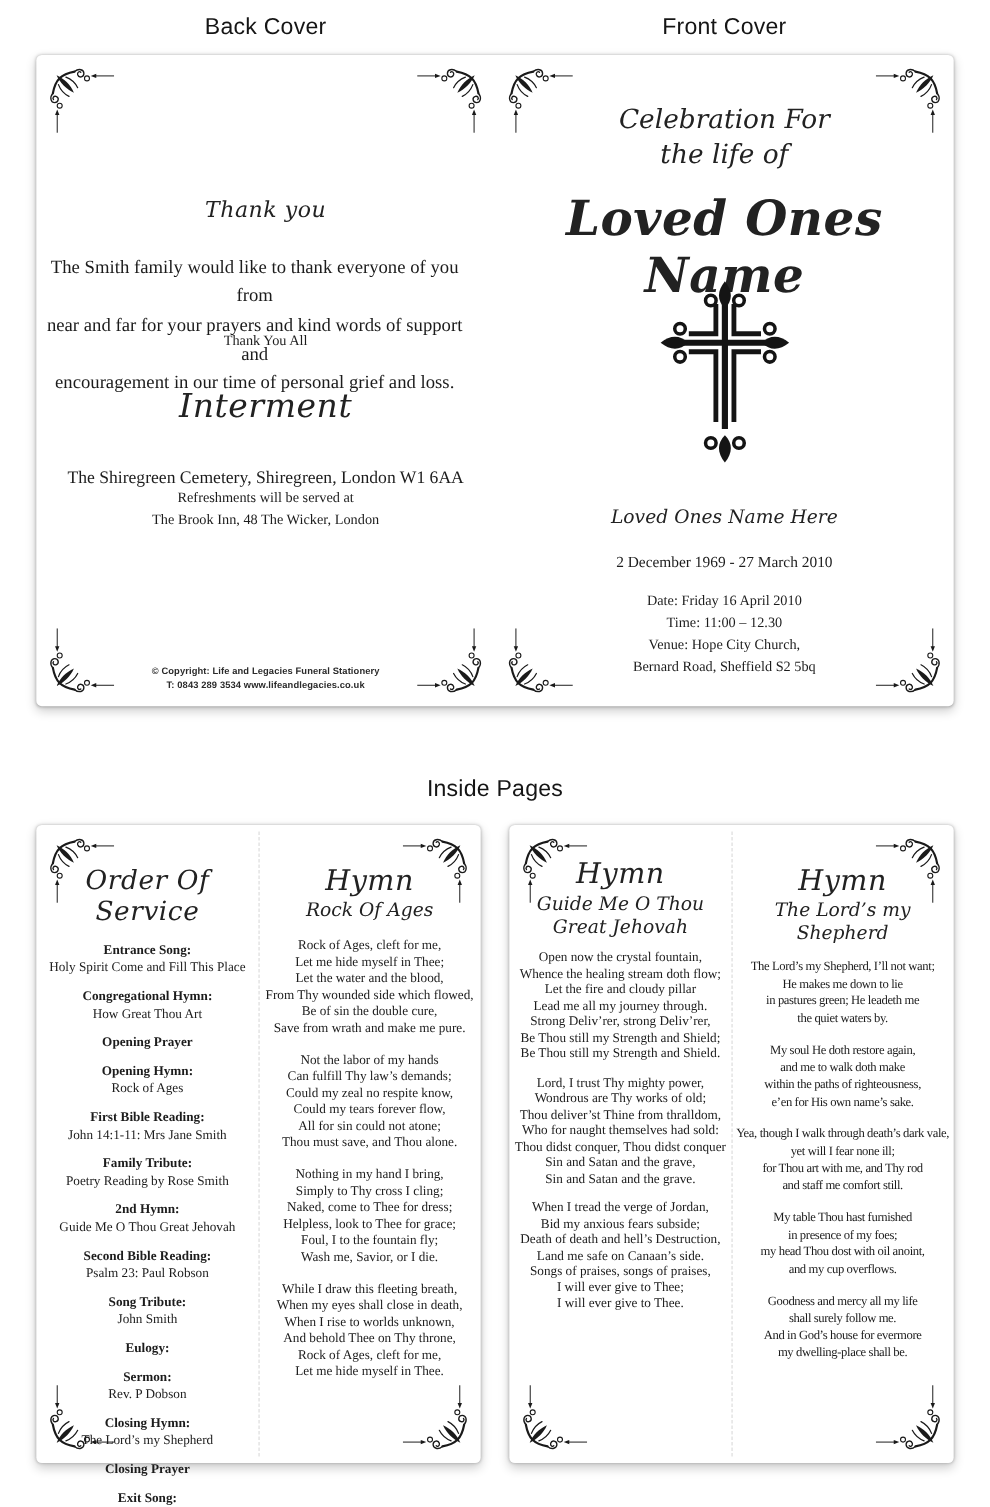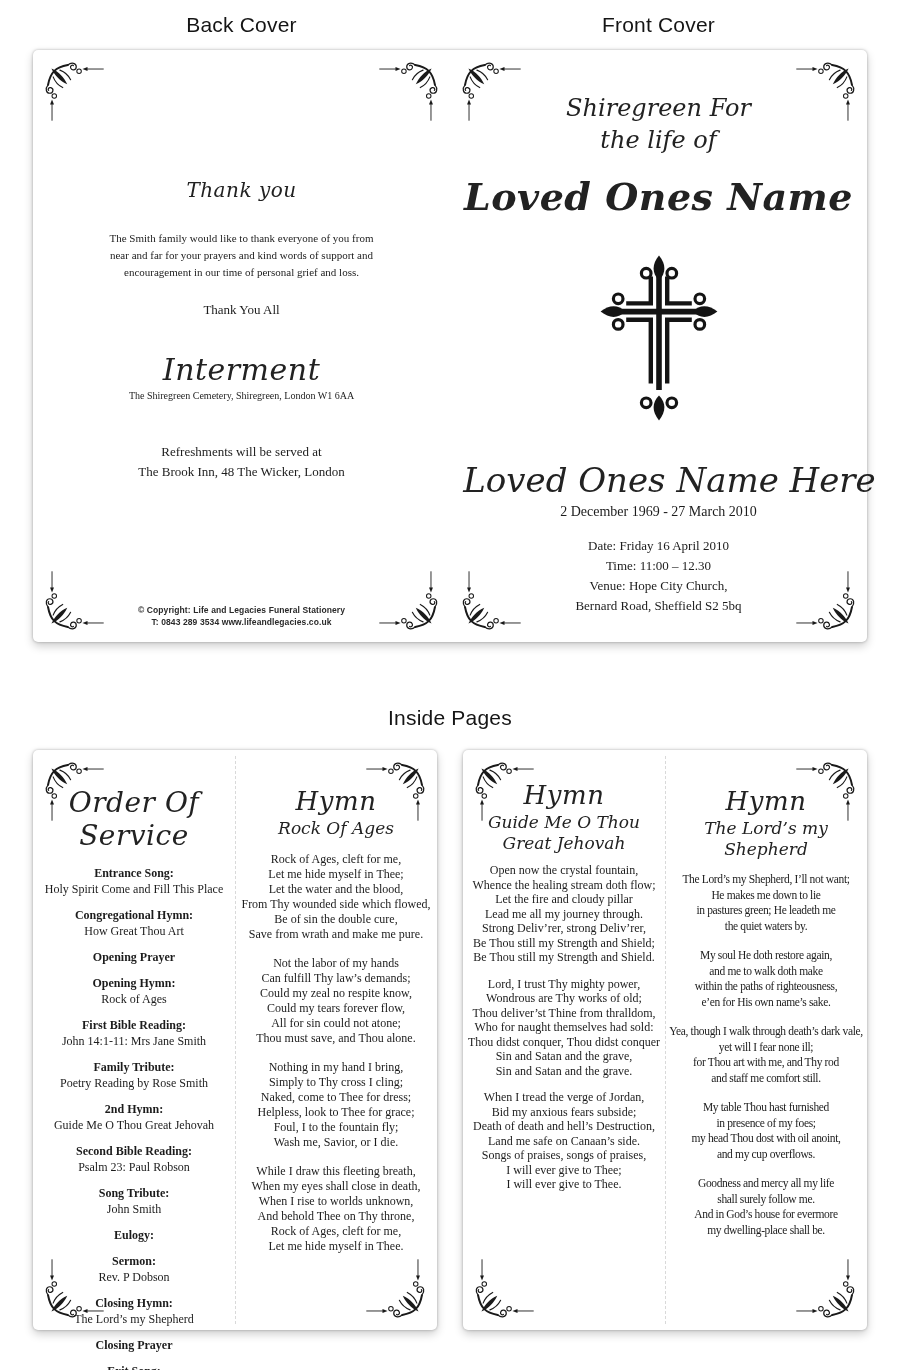--- a/index.html
+++ b/index.html
@@ -43,47 +43,47 @@
   .script-h{
     font-family:"DejaVu Serif",serif;font-style:italic;color:#222;
     letter-spacing:.5px;
   }
   .italic-h{font-family:"DejaVu Serif",serif;font-style:italic;color:#222;}
   .abs{position:absolute;text-align:center;}
   .pre{white-space:pre-line;}
 
   
   #thank-heading{top:128px;left:0;width:100%;font-size:20px;}
-  #thank-text{top:180px;left:18px;width:381px;font-size:11px;line-height:1.55;}
+  #thank-text{top:180px;left:8px;width:381px;font-size:17px;line-height:1.55;}
   #thank-sign{top:252px;left:0;width:100%;font-size:13px;}
   #interment-heading{top:302px;left:0;width:100%;font-size:30px;}
-  #interment-address{top:340px;left:0;width:100%;font-size:10px;}
+  #interment-address{top:376px;left:0;width:100%;font-size:16px;}
   #refreshments{top:392px;left:0;width:100%;font-size:13px;line-height:1.55;}
   #copyright{
     bottom:13px;left:0;width:100%;
     font-family:"Liberation Sans",sans-serif;font-weight:bold;
     font-size:8.5px;line-height:1.5;color:#2a2a2a;letter-spacing:.1px;
   }
 
   
   #front-intro{top:42px;left:0;width:100%;font-size:24px;line-height:1.35;}
-  #front-name{top:124px;left:0;width:100%;font-size:38px;font-weight:bold;}
+  #front-name{top:124px;left:0;width:100%;font-size:44px;font-weight:bold;}
   #cross-wrap{top:204px;left:0;width:100%;}
   .cross{display:block;margin:0 auto;width:120px;height:168px;}
-  #front-name2{top:410px;left:11px;width:100%;font-size:34px;}
+  #front-name2{top:410px;left:0;width:100%;font-size:17px;}
   #front-dates{top:454px;left:0;width:100%;font-size:14px;}
   #front-details{top:486px;left:0;width:100%;font-size:13px;line-height:1.55;}
 
   
   .hymn-h{font-size:26px;margin:0 0 2px 0;}
   .hymn-t{font-size:17px;line-height:1.22;margin:0 0 13px 0;}
   .verse{font-size:12px;line-height:15px;margin:0 auto 14px auto;white-space:pre;}
 
   #col-order{padding-top:36px;}
-  #order-heading{font-size:28px;margin-bottom:13px;}
+  #order-heading{font-size:24px;margin-bottom:13px;}
   .oi{margin-bottom:6px;margin-top:10px;}
   .oi .lab{font-weight:bold;font-size:12px;line-height:16px;}
   .oi .val{font-size:12px;line-height:16px;}
 
   #col-rock{padding-top:36px;}
   #col-guide{padding-top:30px;}
   #col-guide .verse{line-height:14.5px;margin-bottom:12px;}
   #col-guide .hymn-t{margin-bottom:10px;}
   #col-shepherd{padding-top:36px;}
   #col-shepherd .verse{font-size:11.5px;letter-spacing:-.35px;line-height:15.5px;}
@@ -155,21 +155,21 @@
         <use href="#flourish"></use>
       </svg>
     <svg class="orn bl">
         <use href="#flourish"></use>
       </svg>
     <svg class="orn br">
         <use href="#flourish"></use>
       </svg>
 
     <div class="abs italic-h" id="front-intro">
-      <div>Shiregreen For</div>
+      <div>Celebration For</div>
       <div>the life of</div>
     </div>
     <div class="abs script-h" id="front-name">Loved Ones Name</div>
 
     <div class="abs" id="cross-wrap">
       <svg class="cross" viewBox="0 0 150 210">
         <g stroke="#141414" fill="#141414">
           <path d="M75 28 V162" stroke-width="26" fill="none"></path>
           <path d="M34 72 H116" stroke-width="26" fill="none"></path>
           <path d="M75 24 V166" stroke="#ffffff" stroke-width="15" fill="none"></path>

